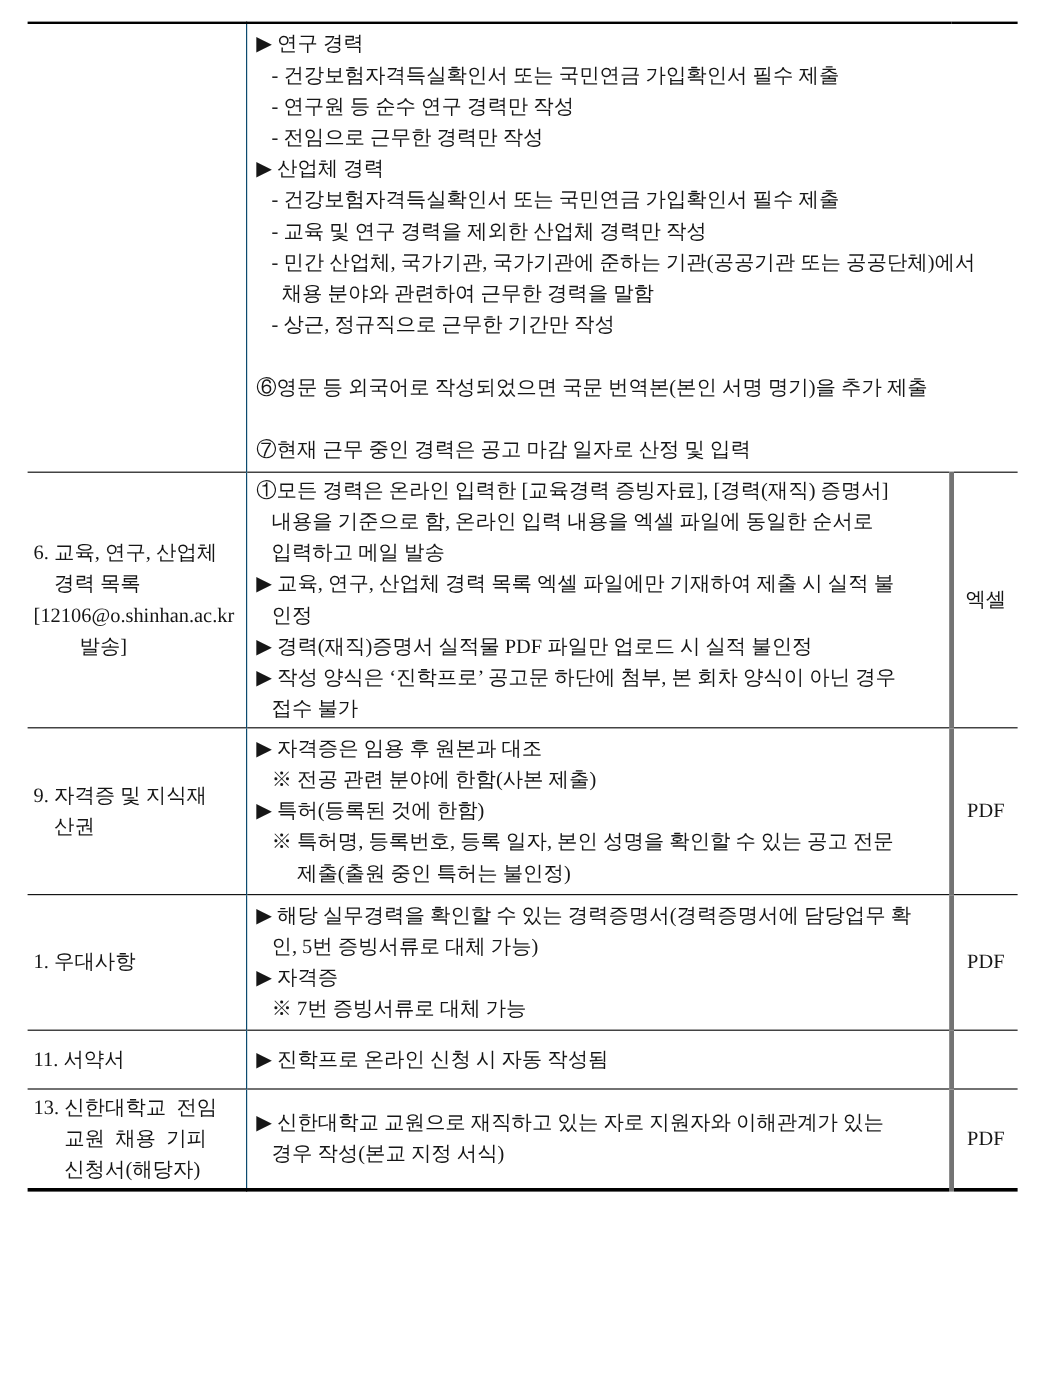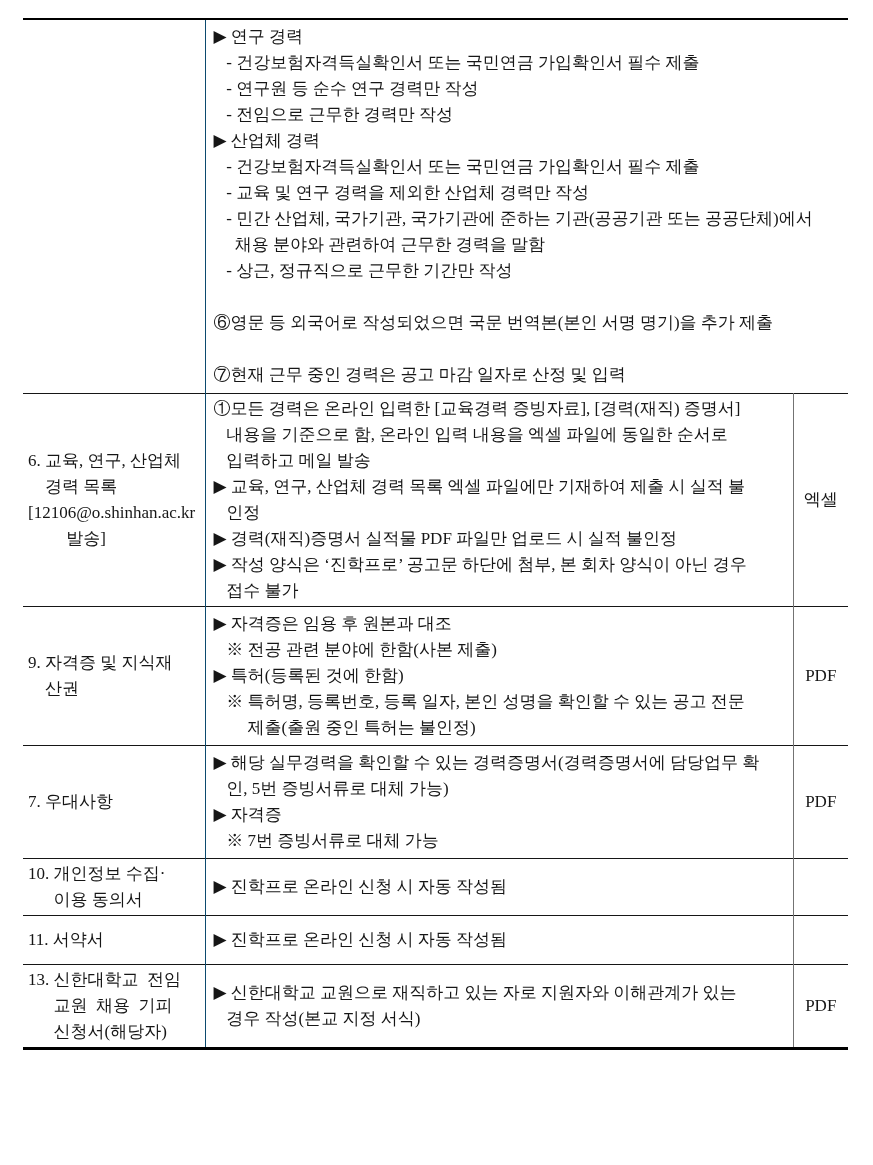--- a/index.html
+++ b/index.html
@@ -45,21 +45,21 @@
   td.c-title {
     border-right: 1px solid #0c4a6e;
     padding-left: 5px;
     text-align: left;
   }
   td.c-desc {
     padding-left: 8px;
     text-align: left;
   }
   td.c-format {
-    border-left: 1px solid #737373;
+    border-left: 4px solid #737373;
     text-align: center;
     padding-left: 1px;
     padding-right: 1px;
   }
   
   tr.r-cont   { height: 374px; }
   tr.r-6      { height: 211px; }
   tr.r-7      { height: 139px; }
   tr.r-8      { height: 113px; }
   tr.r-9      { height: 61px;  }
@@ -115,32 +115,26 @@
         <td class="c-title">9. 자격증 및 지식재
     산권</td>
         <td class="c-desc">▶ 자격증은 임용 후 원본과 대조
    ※ 전공 관련 분야에 한함(사본 제출)
 ▶ 특허(등록된 것에 한함)
    ※ 특허명, 등록번호, 등록 일자, 본인 성명을 확인할 수 있는 공고 전문
         제출(출원 중인 특허는 불인정)</td>
         <td class="c-format">PDF</td>
       </tr>
       <tr class="r-8">
-        <td class="c-title">7. 우대사항</td>
+        <td class="c-title">1. 우대사항</td>
         <td class="c-desc">▶ 해당 실무경력을 확인할 수 있는 경력증명서(경력증명서에 담당업무 확
    인, 5번 증빙서류로 대체 가능)
 ▶ 자격증
    ※ 7번 증빙서류로 대체 가능</td>
         <td class="c-format">PDF</td>
-      </tr>
-      <tr class="r-10">
-        <td class="c-title">10. 개인정보 수집·
-      이용 동의서</td>
-        <td class="c-desc">▶ 진학프로 온라인 신청 시 자동 작성됨</td>
-        <td class="c-format"></td>
       </tr>
       <tr class="r-11">
         <td class="c-title">11. 서약서</td>
         <td class="c-desc">▶ 진학프로 온라인 신청 시 자동 작성됨</td>
         <td class="c-format"></td>
       </tr>
       <tr class="r-13">
         <td class="c-title">13. 신한대학교  전임
       교원  채용  기피
       신청서(해당자)</td>

